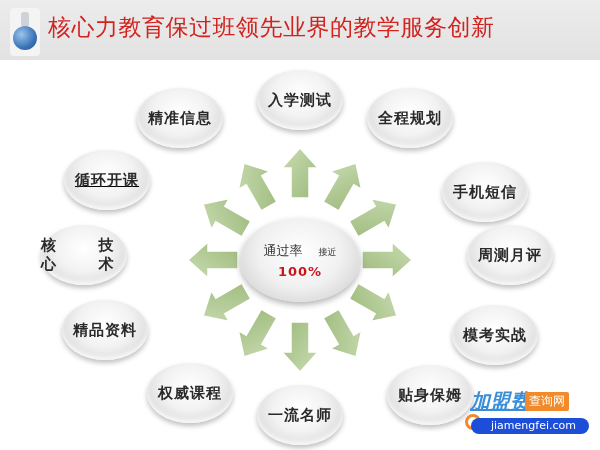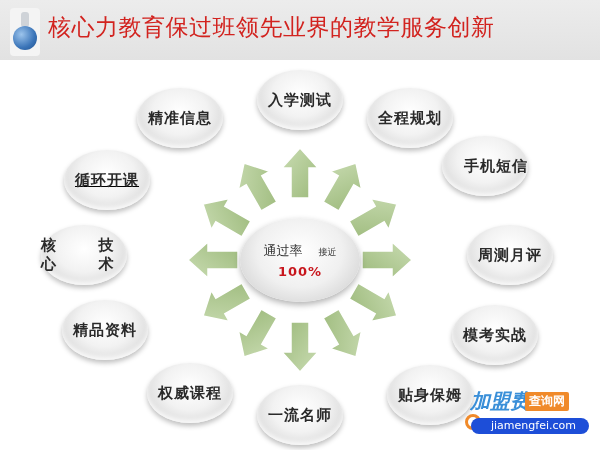--- a/index.html
+++ b/index.html
@@ -22,22 +22,22 @@
   .center { position:absolute; left:240px; top:218px; width:120px; height:84px; border-radius:50%;
             background:radial-gradient(ellipse at 50% 40%, #ffffff 0%, #f0f0f0 50%, #d4d4d4 85%, #c4c4c4 100%);
             box-shadow:0 3px 6px rgba(0,0,0,0.3);
             display:flex; flex-direction:column; align-items:center; justify-content:center; }
   .center .l1 { font-size:13px; color:#333; white-space:nowrap; }
   .center .l1 small { font-size:9px;padding-left:16px; }
   .center .l2 { font-size:13px; color:#c8161d; font-weight:bold; letter-spacing:1px; margin-top:4px; }
   .arrow { position:absolute; left:300px; top:260px; width:0; height:0; }
   .arrow svg { position:absolute; left:-18px; top:-112px; overflow:visible; }
   .watermark { position:absolute; left:465px; top:388px; width:135px; height:58px; }
-  .wm-top { position:absolute; left:5px; top:0; font-size:20px; font-weight:bold; color:#3a8fd8; font-style:italic; }
-  .wm-tag { position:absolute; left:60px; top:4px; background:#f08a2a; color:#fff; font-size:12px; padding:1px 4px; border-radius:2px; font-weight:bold; }
+  .wm-top { position:absolute; left:5px; top:0; font-size:20px; font-weight:bold; color:#3a8fd8; font-style:italic;text-decoration:underline; }
+  .wm-tag { position:absolute; left:60px; top:4px; background:#f08a2a; color:#fff; font-size:12px; padding:1px 4px; border-radius:2px; font-weight:normal; }
   .wm-bottom { position:absolute; left:6px; top:30px; width:118px; height:16px; background:#1d4ed8; border-radius:8px; color:#fff; font-size:11px; line-height:16px; padding-left:20px; box-sizing:border-box; }
   .wm-glass { position:absolute; left:0; top:26px; width:16px; height:16px; border:3px solid #f08a2a; border-radius:50%; background:#fff; box-sizing:border-box; }
 </style>
 </head>
 <body>
 
 <div class="header">
   <div class="logo">
     <div class="neck"></div>
     <div class="globe"></div>
@@ -182,21 +182,21 @@
 
 <div id="bubbles">
     <div class="bubble" style="left: 257px; top: 70px;">
       <span>入学</span>
       <span>测试</span>
     </div>
     <div class="bubble" style="left: 367px; top: 88px;">
       <span>全程</span>
       <span>规划</span>
     </div>
-    <div class="bubble" style="left: 442px; top: 136px; justify-content: flex-end;">
+    <div class="bubble" style="left: 442px; top: 162px;">
       <span>手机</span>
       <span>短信</span>
     </div>
     <div class="bubble" style="left: 467px; top: 225px;">
       <span>周测</span>
       <span>月评</span>
     </div>
     <div class="bubble" style="left: 452px; top: 305px;">
       <span>模考</span>
       <span>实战</span>

